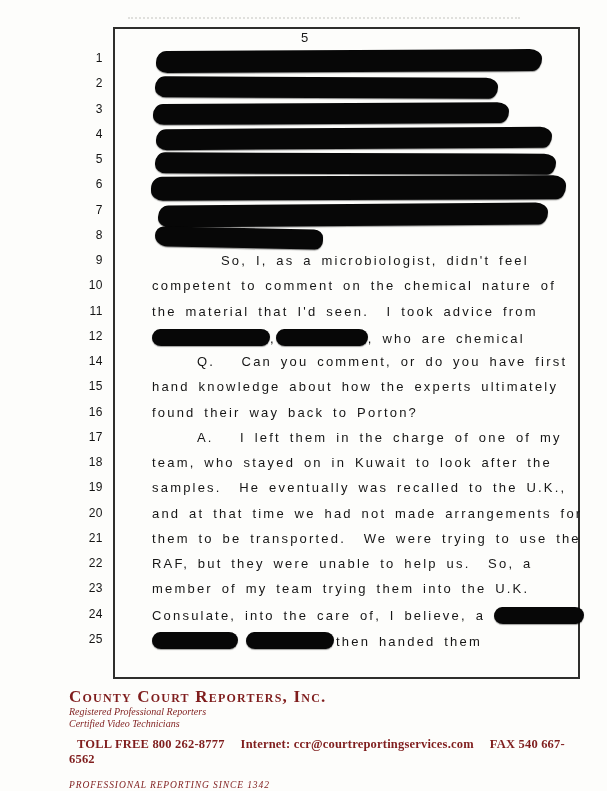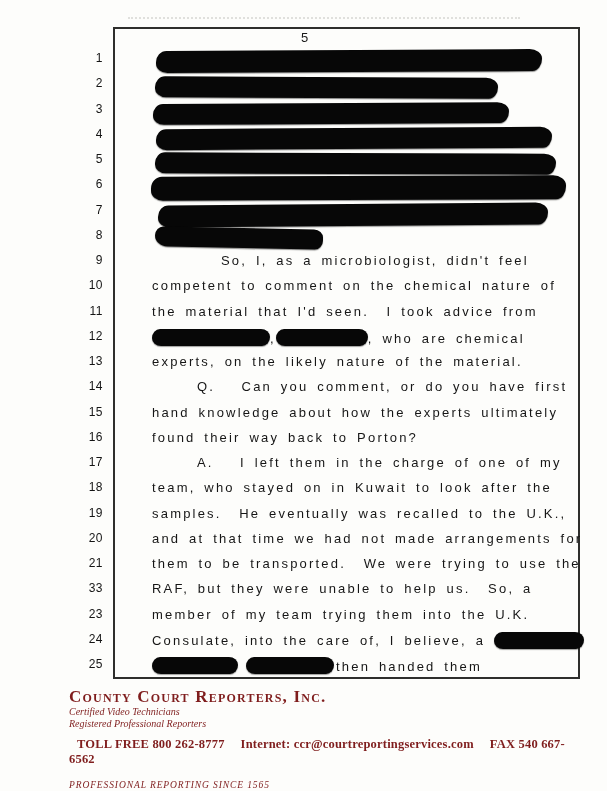--- a/index.html
+++ b/index.html
@@ -100,24 +100,20 @@
     </div>
     <div class="row">
       <span class="lnum">11</span>
       <div class="content">the material that I'd seen.  I took advice from</div>
     </div>
     <div class="row">
       <span class="lnum">12</span>
       <div class="content"><span class="ibar ib12a"></span><span>,</span><span class="ibar ib12b"></span><span>, who are chemical</span></div>
     </div>
     <div class="row">
-      <span class="lnum">13</span>
-      <div class="content">experts, on the likely nature of the material.</div>
-    </div>
-    <div class="row">
       <span class="lnum">14</span>
       <div class="content indent-q">Q.   Can you comment, or do you have first</div>
     </div>
     <div class="row">
       <span class="lnum">15</span>
       <div class="content">hand knowledge about how the experts ultimately</div>
     </div>
     <div class="row">
       <span class="lnum">16</span>
       <div class="content">found their way back to Porton?</div>
@@ -136,38 +132,38 @@
     </div>
     <div class="row">
       <span class="lnum">20</span>
       <div class="content">and at that time we had not made arrangements for</div>
     </div>
     <div class="row">
       <span class="lnum">21</span>
       <div class="content">them to be transported.  We were trying to use the</div>
     </div>
     <div class="row">
-      <span class="lnum">33</span>
+      <span class="lnum">22</span>
       <div class="content">RAF, but they were unable to help us.  So, a</div>
     </div>
     <div class="row">
       <span class="lnum">23</span>
       <div class="content">member of my team trying them into the U.K.</div>
     </div>
     <div class="row">
       <span class="lnum">24</span>
       <div class="content"><span>Consulate, into the care of, I believe, a </span><span class="ibar ib24"></span></div>
     </div>
     <div class="row">
       <span class="lnum">25</span>
       <div class="content"><span class="ibar ib25a"></span><span class="ibar ib25b"></span><span>then handed them</span></div>
     </div>
 
   </div>
 
   <div class="footer">
     <div class="company">County Court Reporters, Inc.</div>
+    <div class="tag">Registered Professional Reporters</div>
     <div class="tag">Certified Video Technicians</div>
-    <div class="tag">Registered Professional Reporters</div>
     <div class="contact"><span>TOLL FREE  800 262-8777</span><span>Internet: ccr@courtreportingservices.com</span><span>FAX  540 667-6562</span></div>
-    <div class="slogan">PROFESSIONAL REPORTING SINCE 1565</div>
+    <div class="slogan">PROFESSIONAL REPORTING SINCE 1342</div>
   </div>
 </div>
 
 </body></html>

